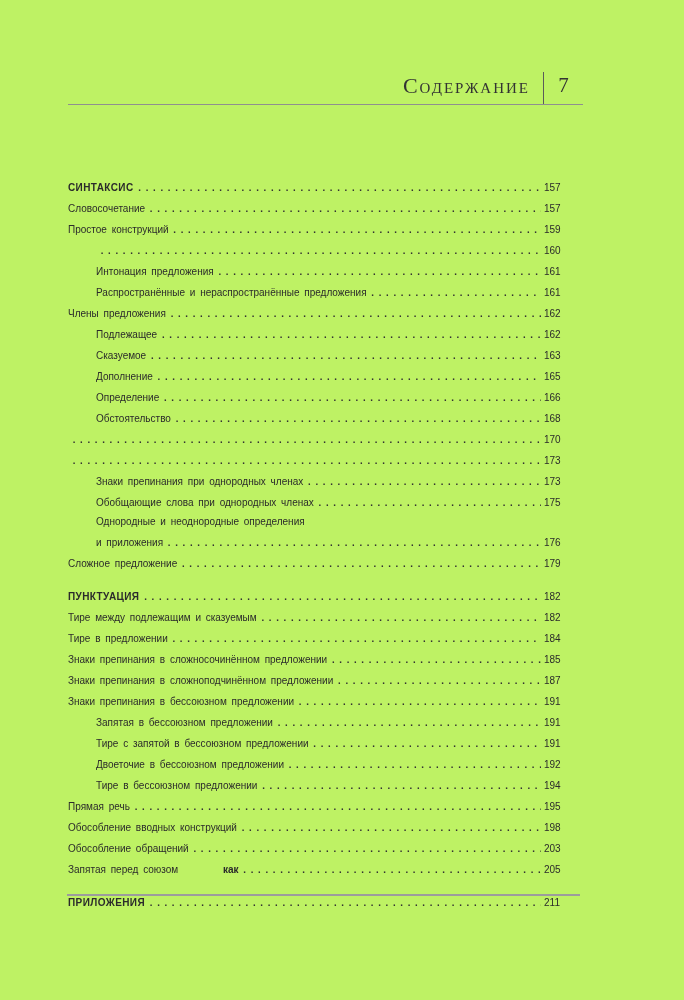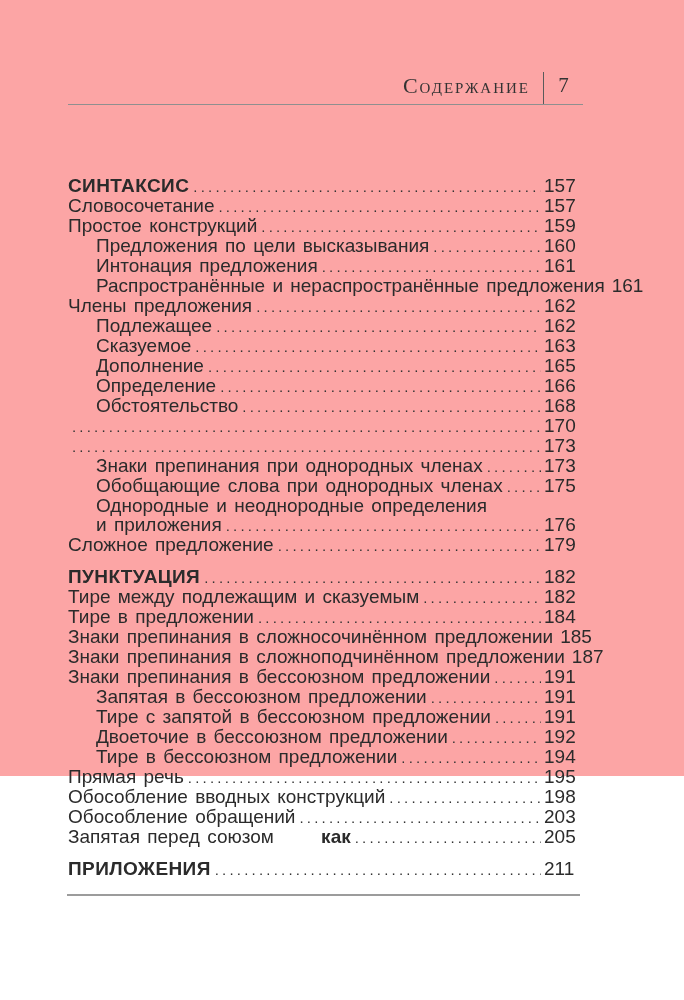--- a/index.html
+++ b/index.html
@@ -4,22 +4,22 @@
 <style>
   html, body { margin: 0; padding: 0; }
   body {
     width: 684px; height: 1000px;
     background: #ffffff;
     font-family: "Liberation Sans", sans-serif;
     overflow: hidden;
   }
   .page {
     position: relative;
-    width: 684px; height: 776px;
-    background: #fca5a5;
+    width: 684px; height: 1000px;
+    background: #bef264;
     color: #2b2b2b;
   }
 
   
   .page-header {
     position: absolute;
     left: 68px; right: 101px; top: 74px;
     display: flex;
     justify-content: flex-end;
     align-items: flex-end;
@@ -52,21 +52,21 @@
   }
 
   
   .toc {
     position: absolute;
     left: 68px; right: 110px; top: 176px;
   }
   .toc-row {
     display: flex;
     align-items: baseline;
-    font-size: 19px;
+    font-size: 10px;
     line-height: 19px;
     word-spacing: 2px;
   }
   .toc-row.lvl1 { padding-left: 28px; }
   .toc-row.bold .toc-label { font-weight: bold; letter-spacing: 0.4px; }
   .toc-row.gap { margin-top: 12px; }
   .toc-label { white-space: nowrap; }
   .toc-label b { font-weight: bold; margin-left: 40px; }
   .toc-dots {
     flex: 1 1 auto;
@@ -76,21 +76,21 @@
     padding-left: 4px;
     color: #333333;
   }
   .toc-dots::after {
     content: "...........................................................................................................................";
     letter-spacing: 3.2px;
     font-size: 15px;
   }
   .toc-page {
     min-width: 30px;
-    text-align: center;
+    text-align: left;
     margin-left: 3px;
   }
 
   
   .bottom-rule {
     position: absolute;
     left: 67px; top: 894px;
     width: 513px; height: 2px;
     background: #9c9c9c;
   }
@@ -116,21 +116,20 @@
         <span class="toc-label">Словосочетание</span>
         <span class="toc-dots"></span>
         <span class="toc-page">157</span>
       </div>
       <div class="toc-row">
         <span class="toc-label">Простое конструкций</span>
         <span class="toc-dots"></span>
         <span class="toc-page">159</span>
       </div>
       <div class="toc-row lvl1">
-        <span class="toc-label">Предложения по цели высказывания</span>
         <span class="toc-dots"></span>
         <span class="toc-page">160</span>
       </div>
       <div class="toc-row lvl1">
         <span class="toc-label">Интонация предложения</span>
         <span class="toc-dots"></span>
         <span class="toc-page">161</span>
       </div>
       <div class="toc-row lvl1">
         <span class="toc-label">Распространённые и нераспространённые предложения</span>

